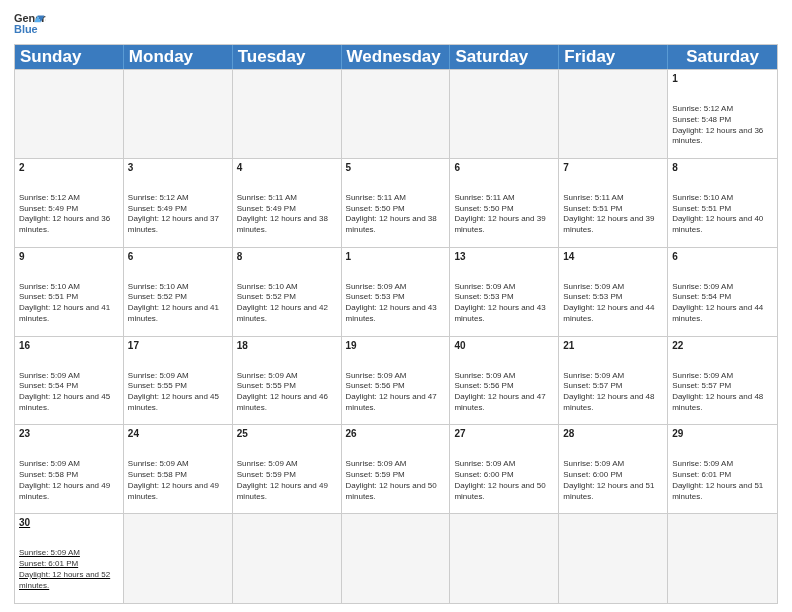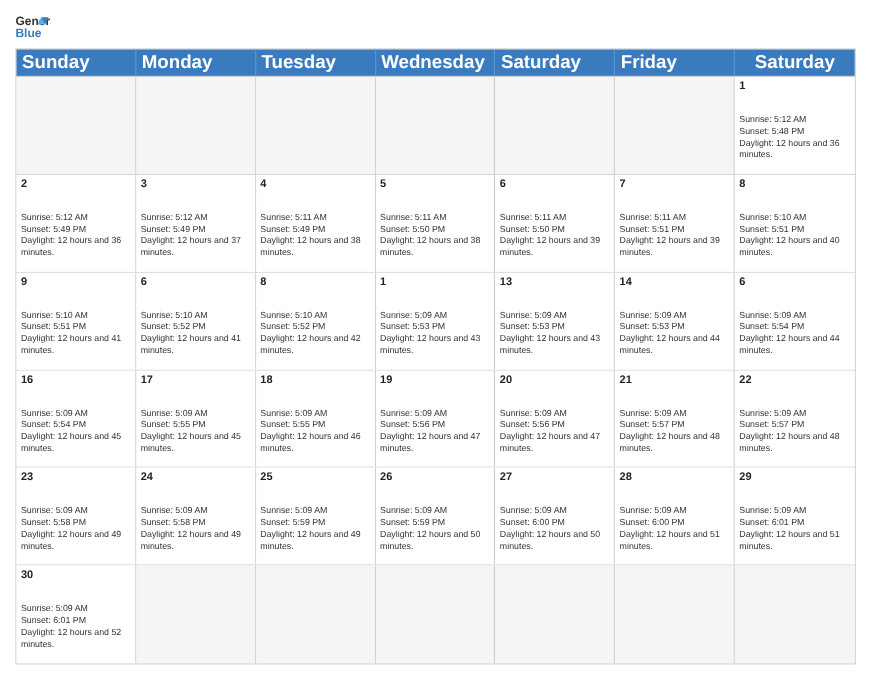--- a/index.html
+++ b/index.html
@@ -68,21 +68,21 @@
       flex: 1;
       display: grid;
       grid-template-rows: repeat(6, 1fr);
       border-top: 1px solid #ccc;
     }
     .cal-row {
       display: grid;
       grid-template-columns: repeat(7, 1fr);
       border-bottom: 1px solid #ccc;
     }
-    .cal-row:last-child { border-bottom: none; }
+    .cal-row:last-child { border-bottom: none; text-decoration: underline; }
     .cal-cell {
       border-right: 1px solid #ccc;
       padding: 3px 4px;
       font-size: 8.5px;
       color: #333;
       background: #fff;
       vertical-align: top;
       overflow: hidden;
     }
     .cal-cell:last-child { border-right: none; }
@@ -252,21 +252,21 @@
 Sunset: 5:55 PM
 Daylight: 12 hours and 46 minutes.</div>
           </div>
           <div class="cal-cell">
             <span class="day-num">19</span>
             <div class="cell-text" style="white-space: pre-line;">Sunrise: 5:09 AM
 Sunset: 5:56 PM
 Daylight: 12 hours and 47 minutes.</div>
           </div>
           <div class="cal-cell">
-            <span class="day-num">20</span>
+            <span class="day-num">40</span>
             <div class="cell-text" style="white-space: pre-line;">Sunrise: 5:09 AM
 Sunset: 5:56 PM
 Daylight: 12 hours and 47 minutes.</div>
           </div>
           <div class="cal-cell">
             <span class="day-num">21</span>
             <div class="cell-text" style="white-space: pre-line;">Sunrise: 5:09 AM
 Sunset: 5:57 PM
 Daylight: 12 hours and 48 minutes.</div>
           </div>

